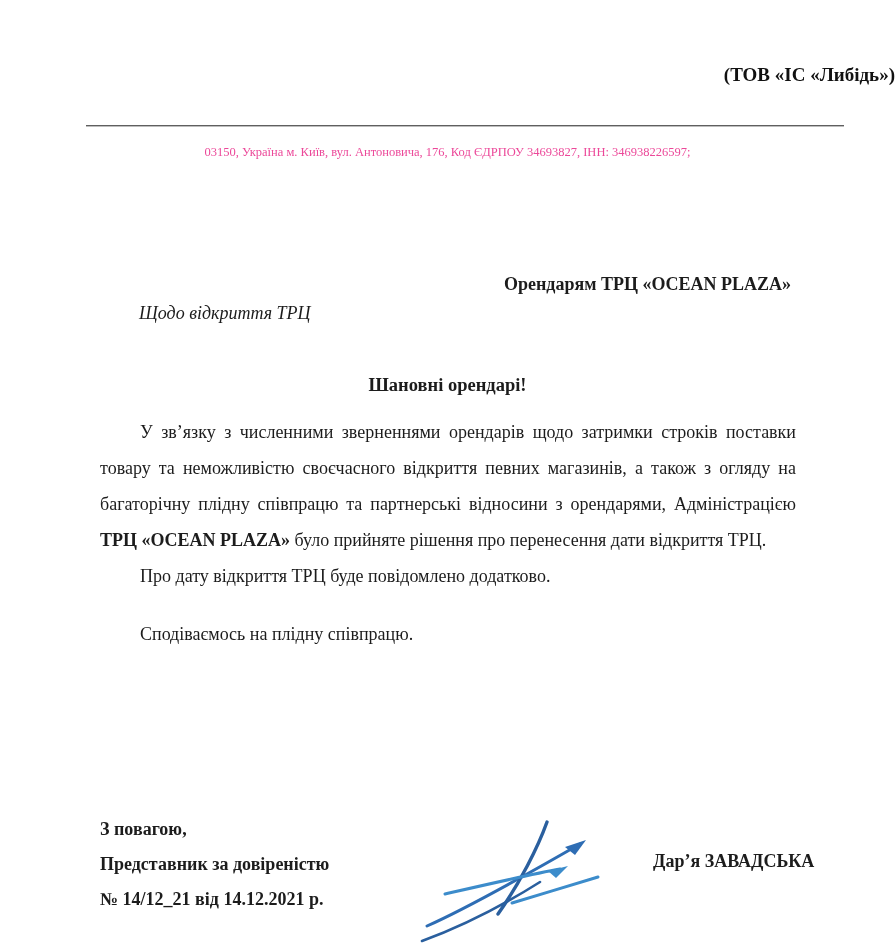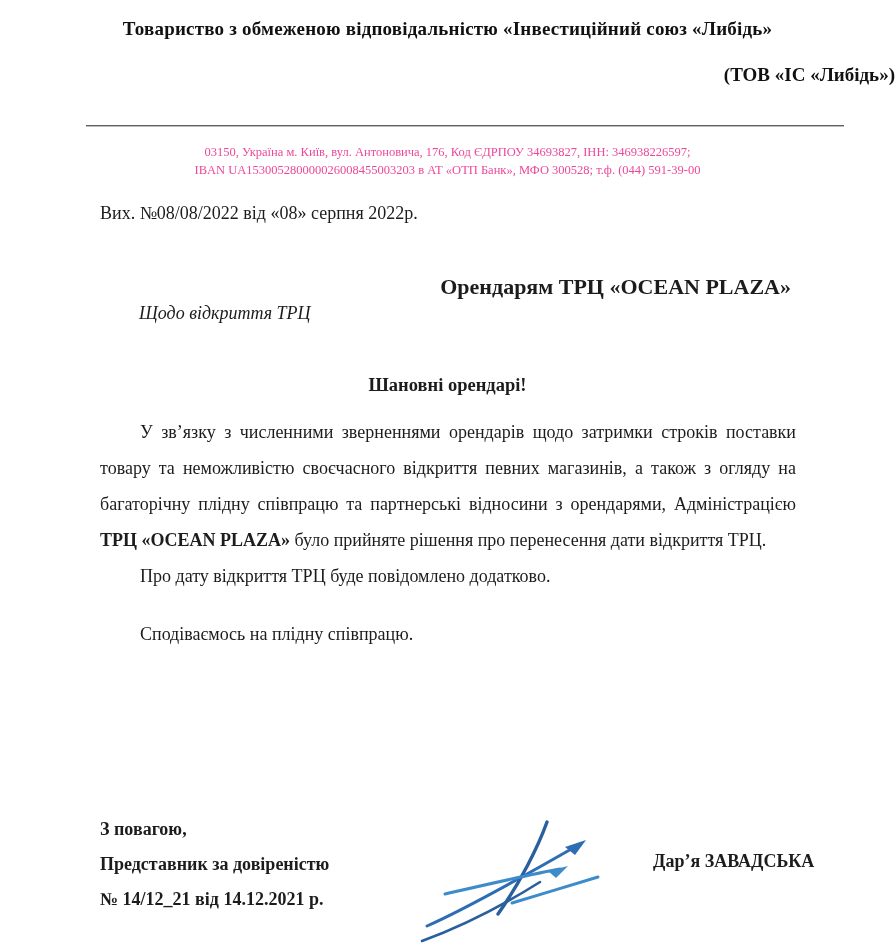--- a/index.html
+++ b/index.html
@@ -30,21 +30,21 @@
   .address-block {
     position: absolute; top: 143px; left: 0; width: 100%;
     text-align: center; font-size: 12.5px; line-height: 18px; color: #ec4899;
   }
   .ref-line {
     position: absolute; top: 203px; left: 100px;
     font-size: 18px;
   }
   .recipient {
     position: absolute; top: 274px; right: 104px;
-    font-size: 22px; font-weight: bold;
+    font-size: 18px; font-weight: bold;
   }
   .subject {
     position: absolute; top: 303px; left: 139px;
     font-size: 18px; font-style: italic;
   }
   .salutation {
     position: absolute; top: 375px; left: 0; width: 100%;
     text-align: center; font-size: 18.5px; font-weight: bold;
   }
   .body-text {
@@ -65,31 +65,28 @@
   .signature-wrap {
     position: absolute; top: 795px; left: 420px; width: 235px; height: 148px;
   }
   .signature-wrap svg { display: block; width: 100%; height: 100%; }
 </style>
 </head>
 <body>
 
 <div class="page">
 
-  <div class="company-line1">Товариство з обмеженою відповідальністю «Інвестиційний союз «Либідь»</div>
   <div class="company-line2">(ТОВ «ІС «Либідь»)</div>
 
   <div class="divider"></div>
 
   <div class="address-block">
     <div>03150, Україна м. Київ, вул. Антоновича, 176, Код ЄДРПОУ 34693827, ІНН: 346938226597;</div>
-    <div>IBAN UA153005280000026008455003203 в АТ «ОТП Банк», МФО 300528; т.ф. (044) 591-39-00</div>
   </div>
 
-  <div class="ref-line">Вих. №08/08/2022 від «08» серпня 2022р.</div>
 
   <div class="recipient">Орендарям ТРЦ «OCEAN PLAZA»</div>
 
   <div class="subject">Щодо відкриття ТРЦ</div>
 
   <div class="salutation">Шановні орендарі!</div>
 
   <div class="body-text">
     <p><span>У зв’язку з численними зверненнями орендарів щодо затримки строків поставки товару та неможливістю своєчасного відкриття певних магазинів, а також з огляду на багаторічну плідну співпрацю та партнерські відносини з орендарями, Адміністрацією </span><span class="bold">ТРЦ «OCEAN PLAZA»</span><span> було прийняте рішення про перенесення дати відкриття ТРЦ.</span></p>
     <p class="p2">Про дату відкриття ТРЦ буде повідомлено додатково.</p>

